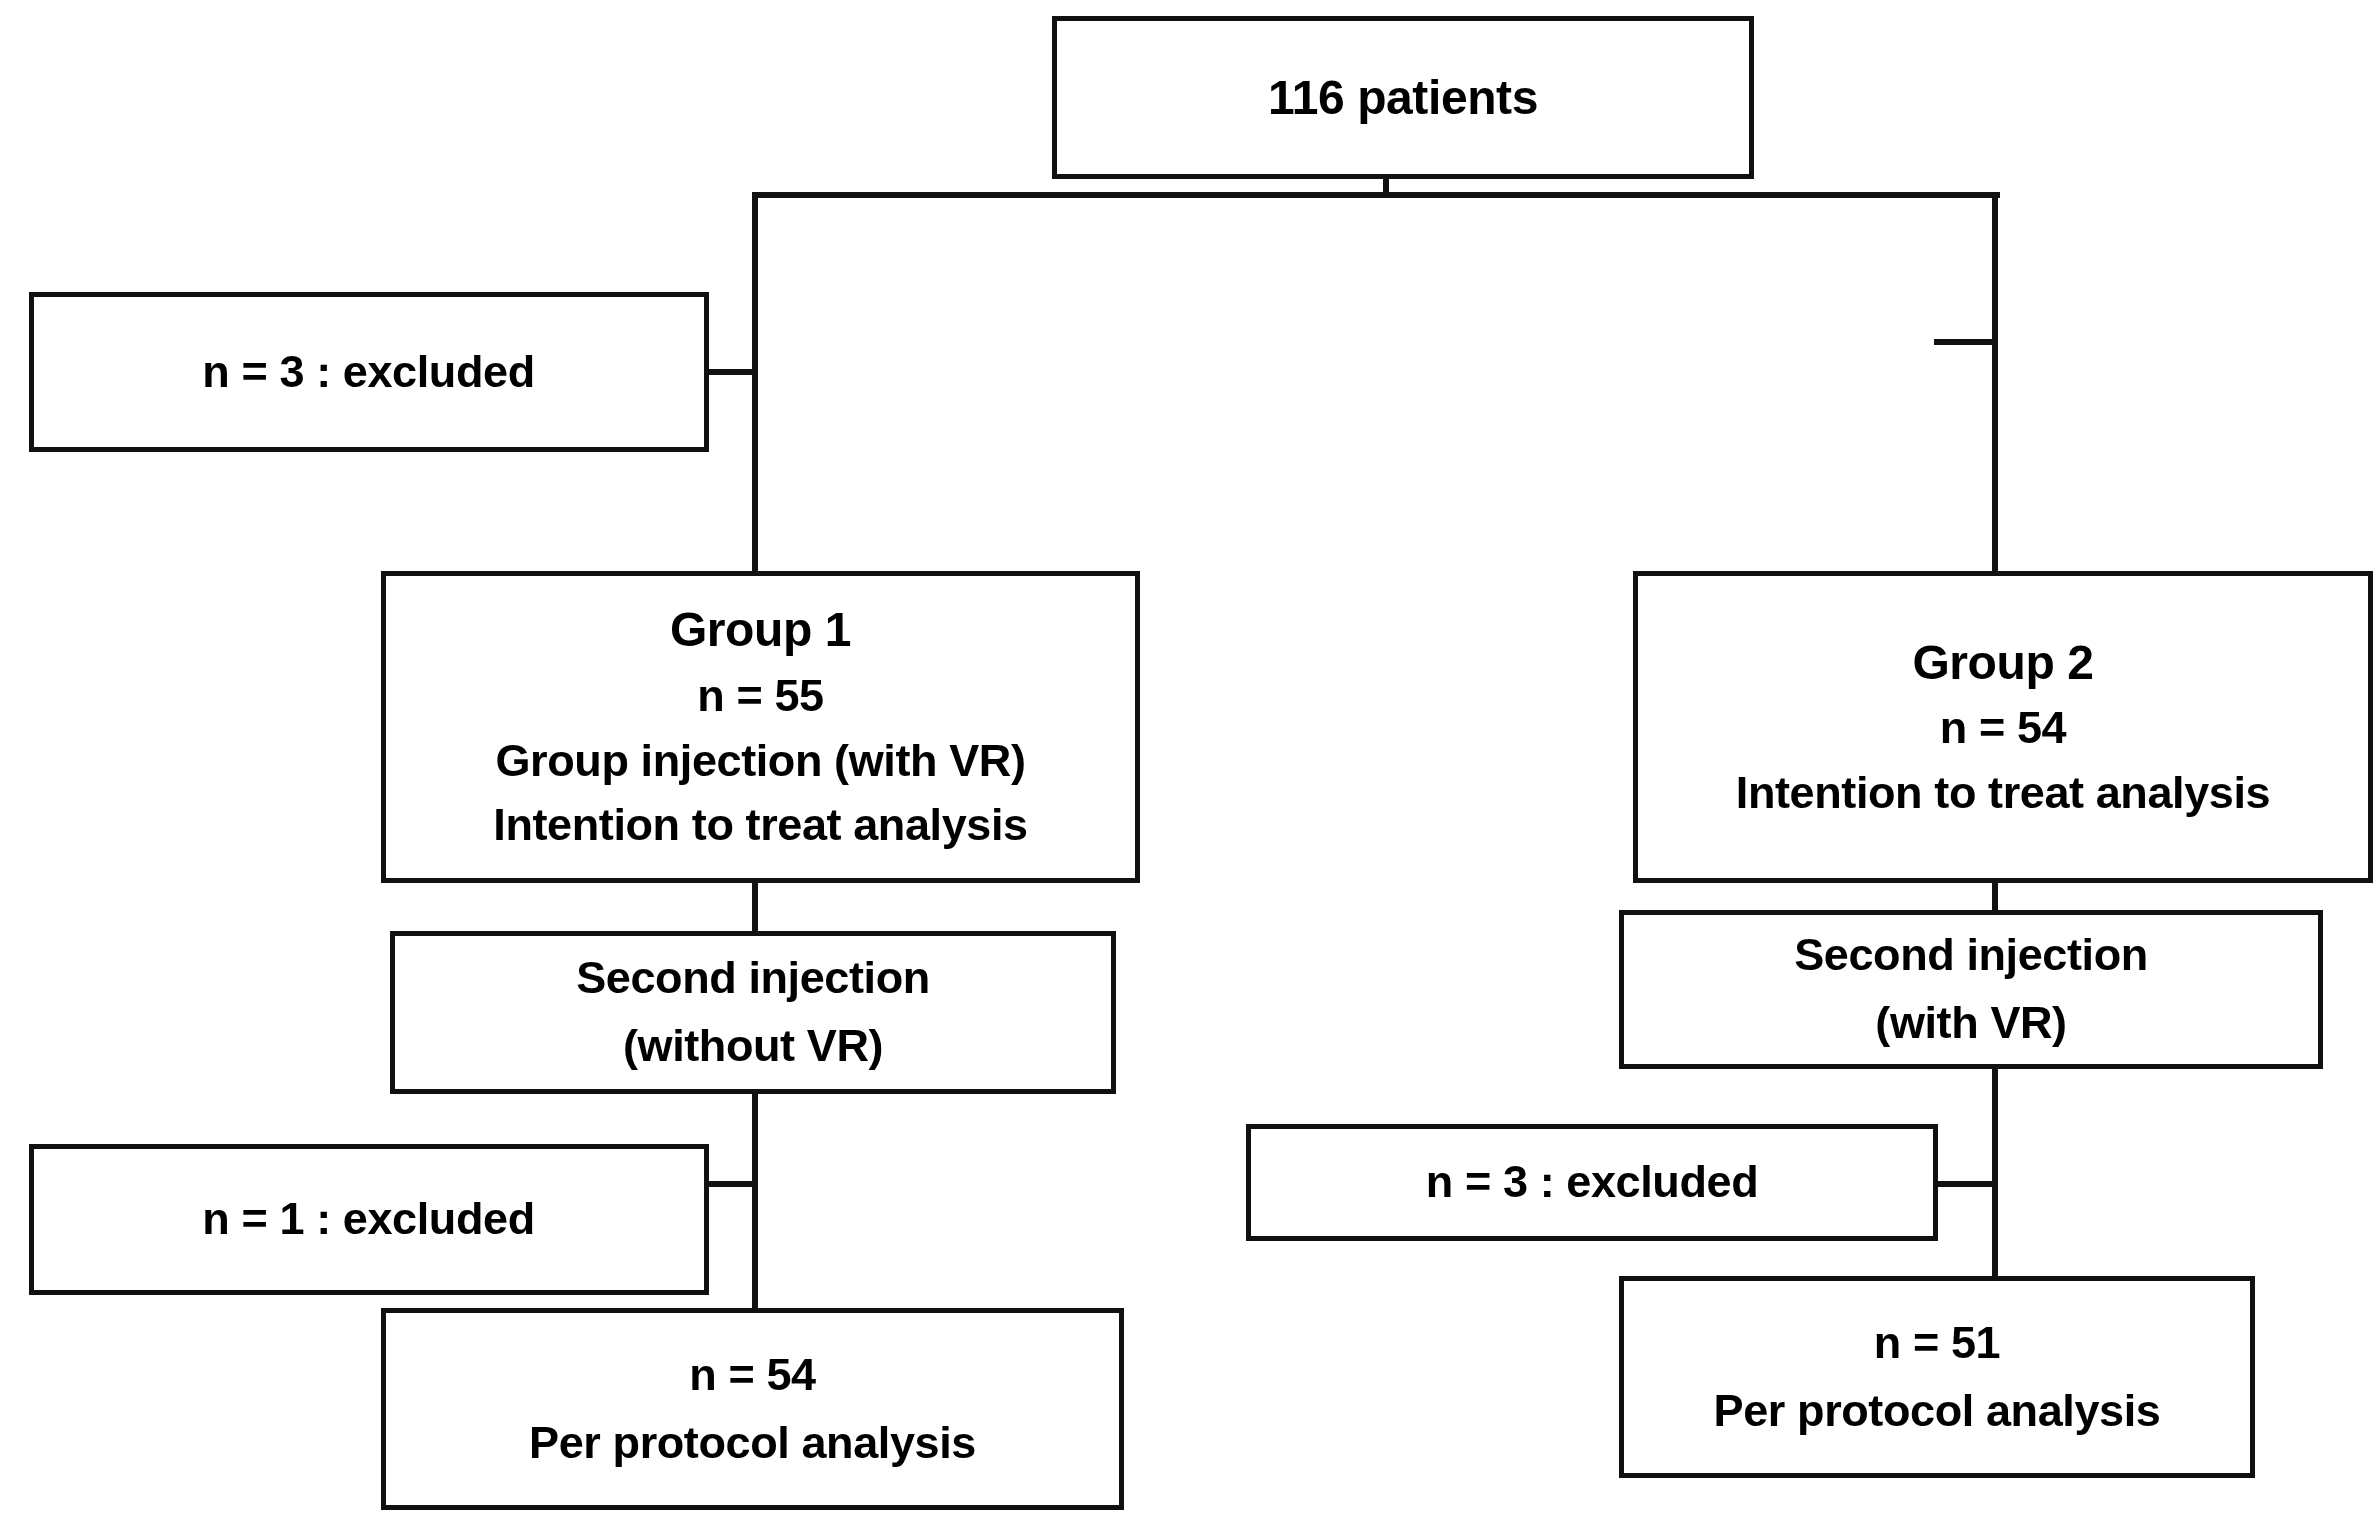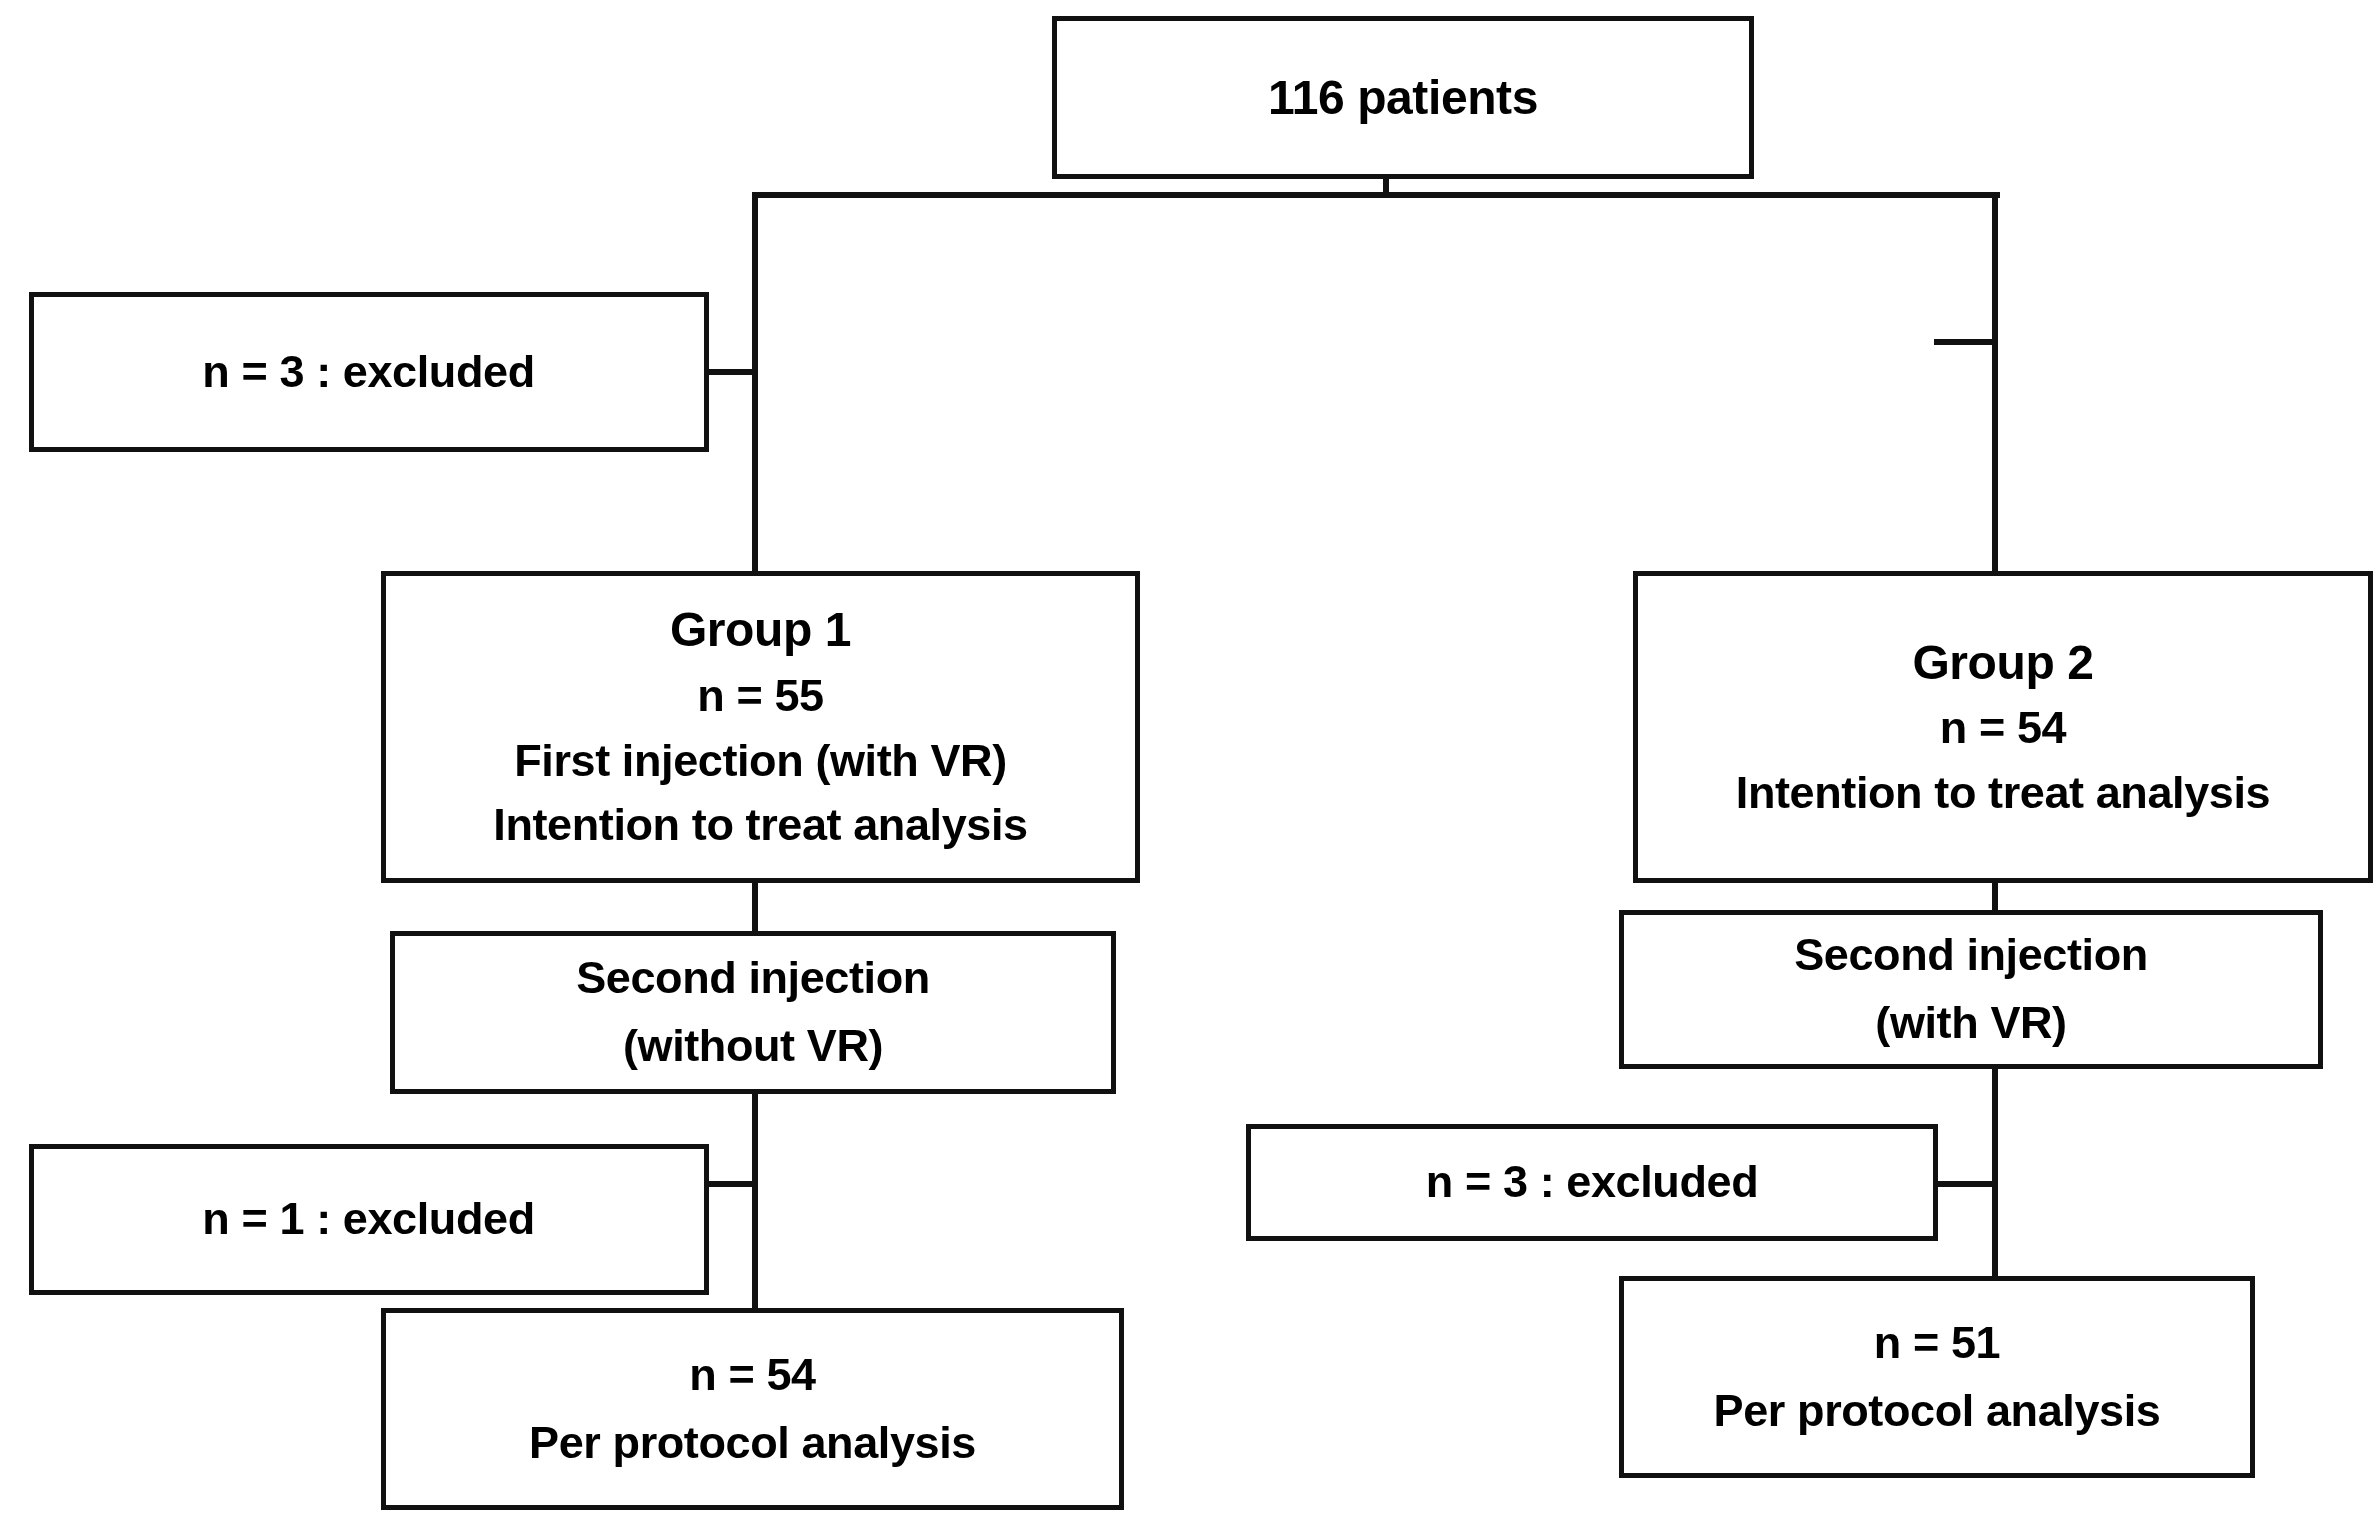--- a/index.html
+++ b/index.html
@@ -82,21 +82,21 @@
   </div>
 
   <div class="node stack-1" style="left:28.5px; top:292px; width:680px; height:160px;">
     <span class="line fs-mid">n = 3 : excluded</span>
   </div>
 
 
   <div class="node stack-4" style="left:381px; top:571px; width:759px; height:312px;">
     <span class="line fs-big">Group  1</span>
     <span class="line fs-mid">n = 55</span>
-    <span class="line fs-mid">First injection (with VR)</span>
+    <span class="line fs-mid">Group injection (with VR)</span>
     <span class="line fs-mid">Intention to treat analysis</span>
   </div>
 
   <div class="node stack-4" style="left:1633px; top:571px; width:740px; height:312px;">
     <span class="line fs-big">Group  2</span>
     <span class="line fs-mid">n = 54</span>
     <span class="line fs-mid">Intention to treat analysis</span>
   </div>
 
   <div class="node stack-2" style="left:390px; top:931px; width:726px; height:163px;">

